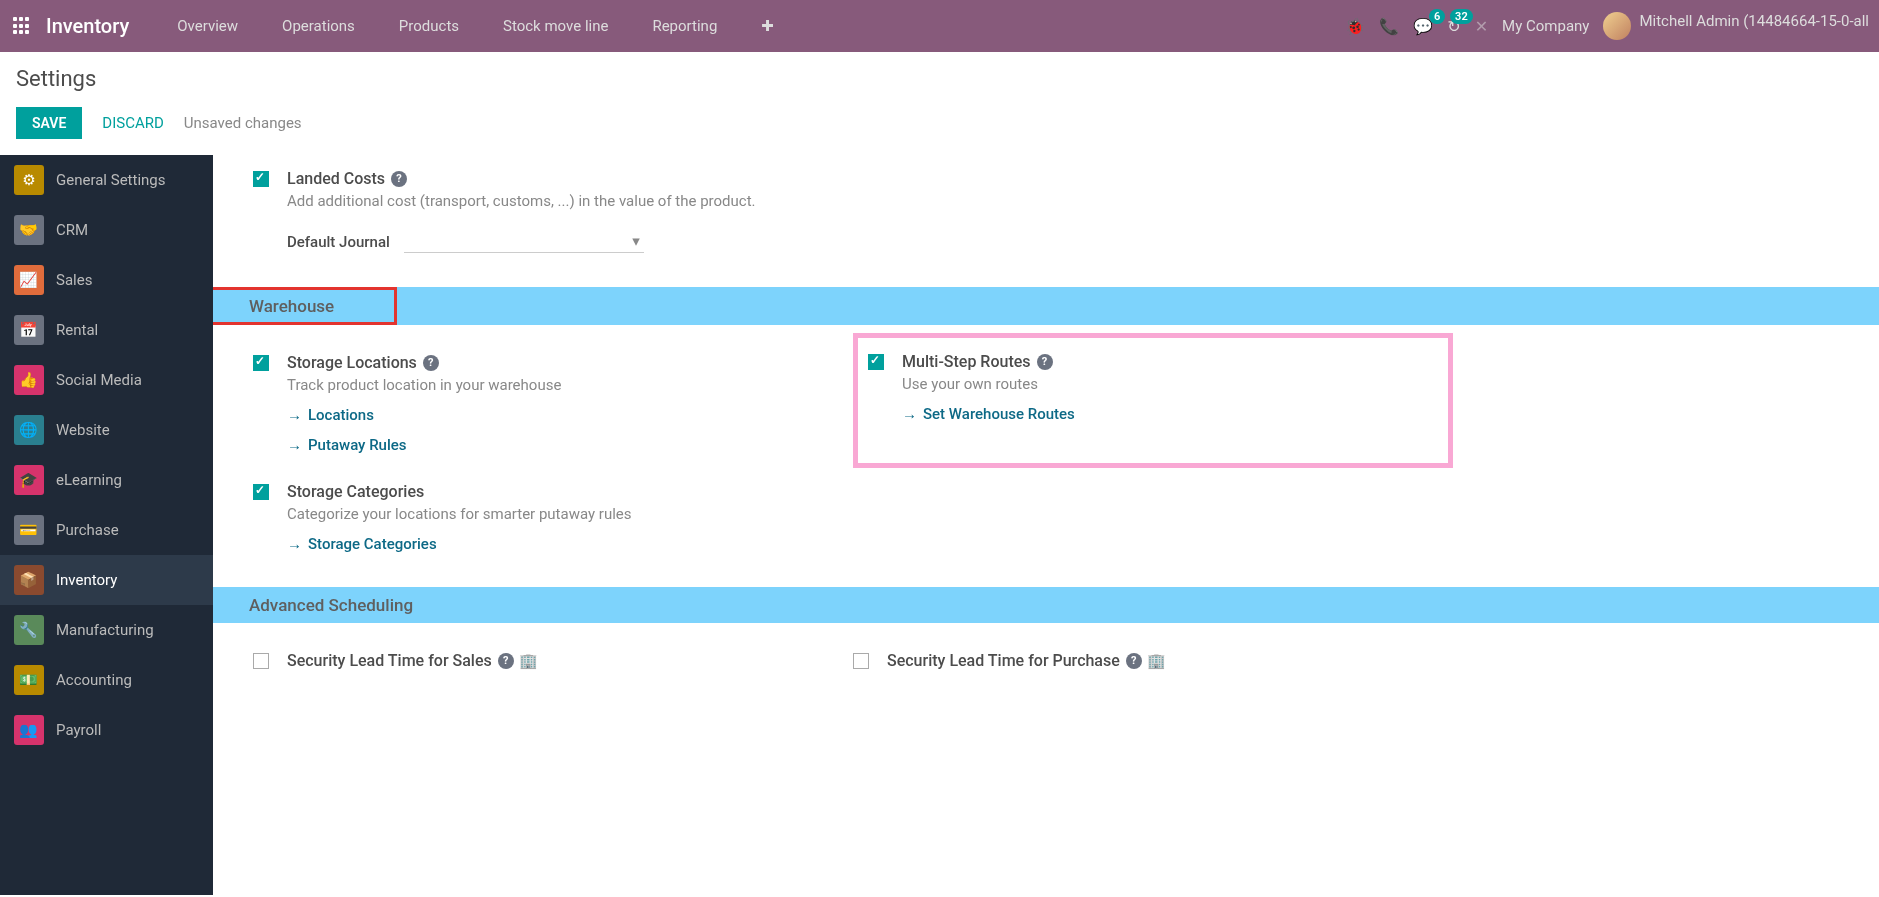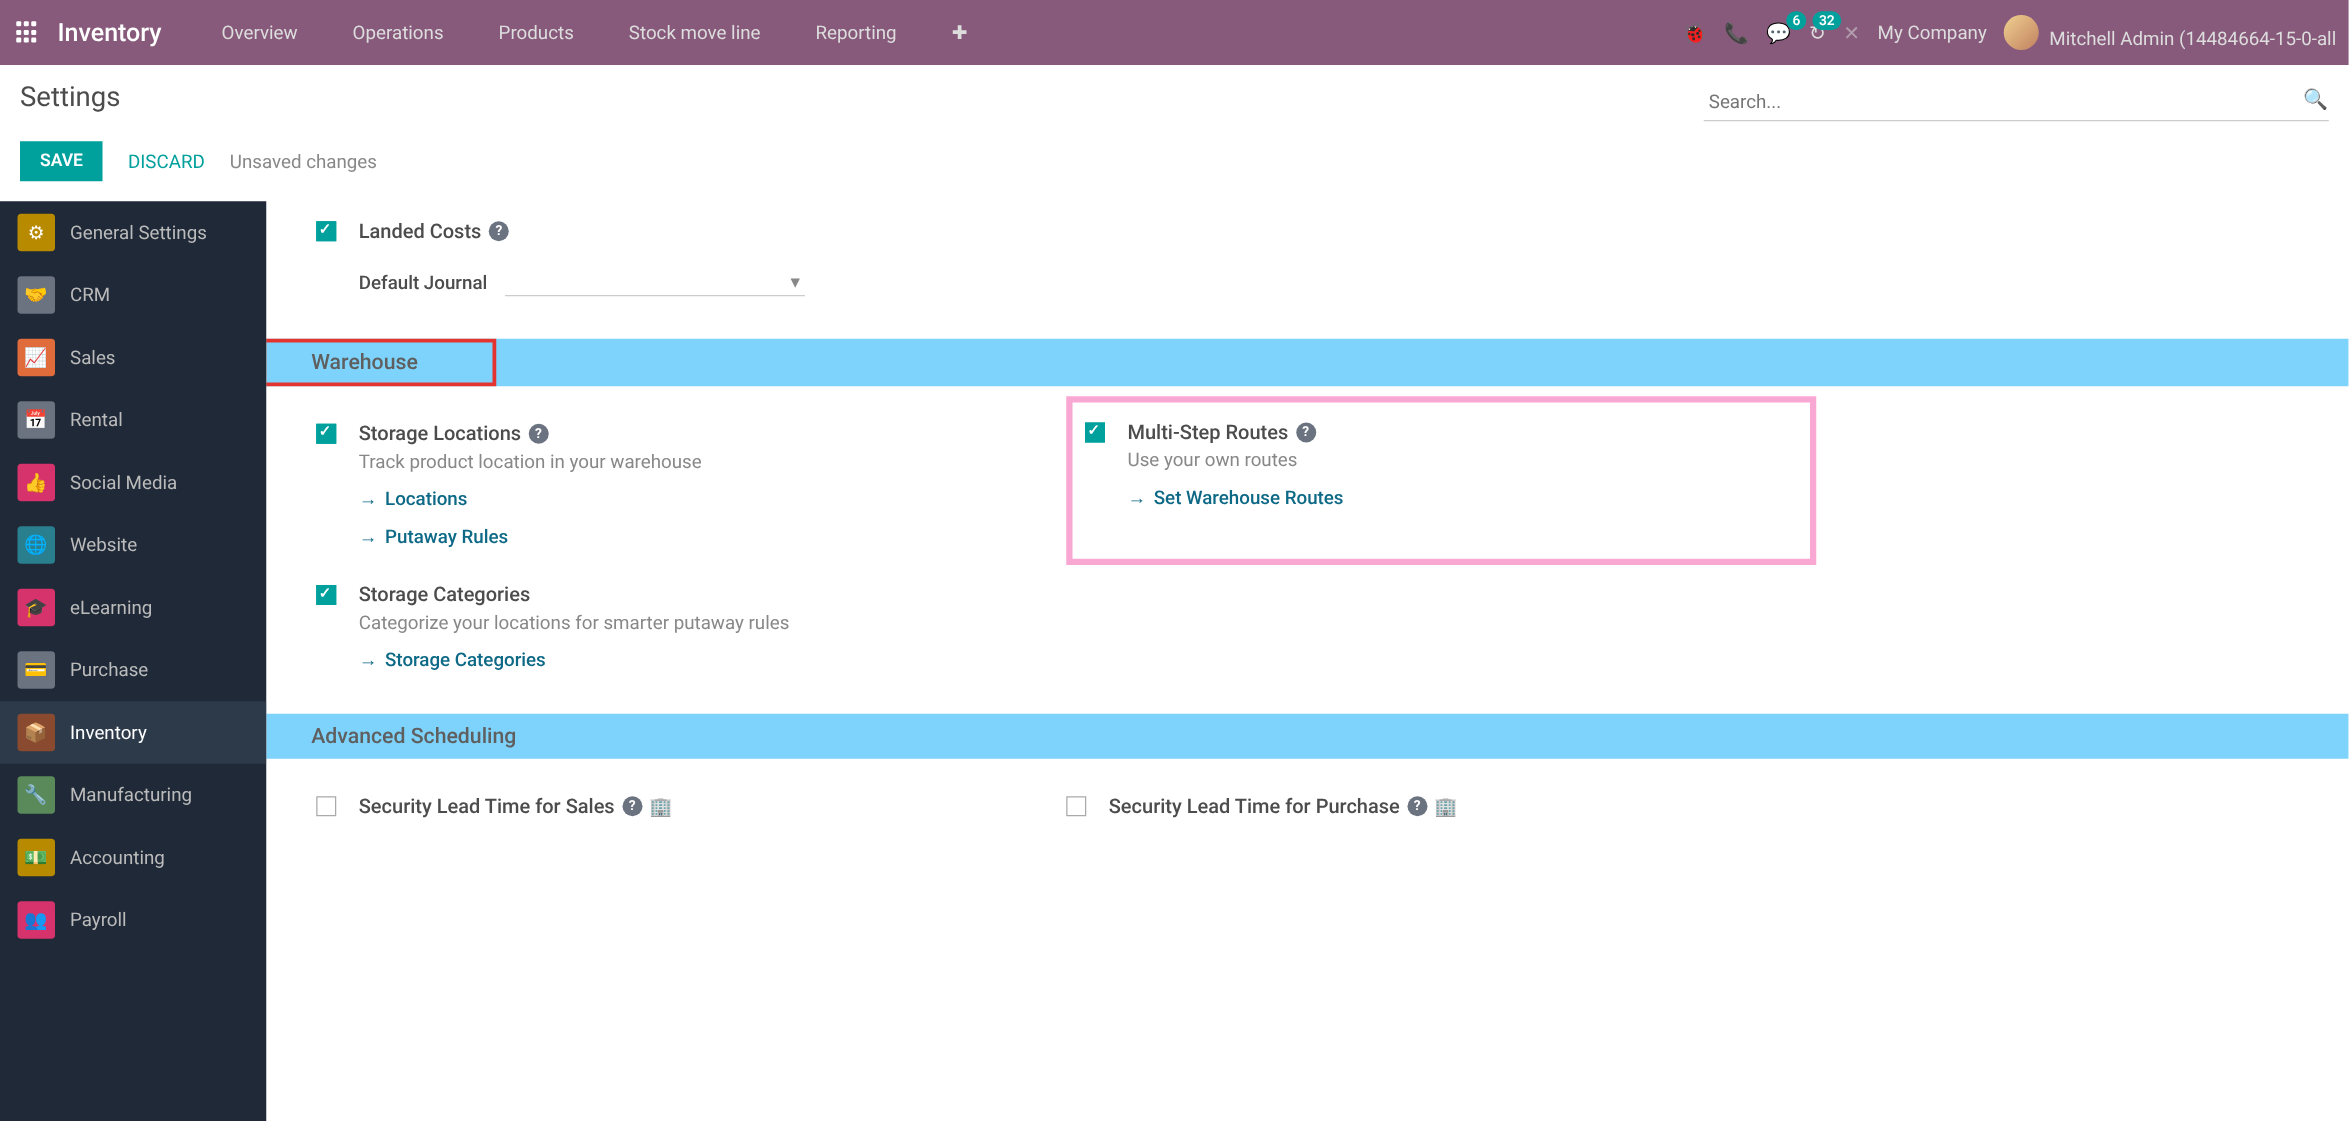--- a/index.html
+++ b/index.html
@@ -8,21 +8,21 @@
 .apps-icon{width:24px;height:24px;margin-right:12px;display:flex;flex-wrap:wrap;gap:2px;padding:3px;cursor:pointer}
 .apps-icon span{width:4px;height:4px;background:#fff;border-radius:1px}
 .brand{font-size:20px;font-weight:500;margin-right:30px}
 .nav-menu{display:flex;gap:8px}
 .nav-item{padding:8px 18px;color:#ddd;cursor:pointer;font-size:15px}
 .nav-right{margin-left:auto;display:flex;align-items:center;gap:14px}
 .nav-ico{color:#ddd;cursor:pointer;position:relative;font-size:16px}
 .badge{position:absolute;top:-8px;right:-12px;background:#00a09d;color:#fff;font-size:11px;padding:1px 5px;border-radius:8px;font-weight:600}
 .company{color:#ddd;font-size:15px}
 .avatar{width:28px;height:28px;border-radius:50%;background:linear-gradient(135deg,#f0d090,#c08060);display:inline-block}
-.user{color:#ddd;font-size:15px;display:flex;align-items:flex-end;gap:8px}
+.user{color:#ddd;font-size:15px;display:flex;align-items:flex-start;gap:8px}
 .subheader{padding:14px 16px 6px;display:flex;}
 .page-title{font-size:22px;color:#4c4c4c}
 .search-wrap{margin-left:auto;width:500px;position:relative}
 .search-input{width:100%;border:none;border-bottom:1px solid #ccc;padding:6px 28px 6px 4px;font-size:15px;outline:none;color:#555}
 .mag{position:absolute;right:0;top:4px;color:#666}
 .actionbar{padding:10px 16px 16px;display:flex;align-items:center;gap:20px}
 .btn-save{background:#00a09d;color:#fff;border:none;padding:8px 16px;font-weight:600;font-size:14px;cursor:pointer}
 .btn-discard{color:#00a09d;font-weight:400;font-size:15px;cursor:pointer}
 .unsaved{color:#888;font-size:15px}
 .main{display:flex;height:calc(100vh - 157px)}
@@ -86,24 +86,20 @@
     <span class="company">My Company</span>
     <span class="user">
         <span class="avatar"></span>
         <span>Mitchell Admin (14484664-15-0-all</span>
       </span>
   </div>
 </div>
 
 <div class="subheader">
   <div class="page-title">Settings</div>
-  <div class="search-wrap">
-    <input class="search-input" placeholder="Search..." style="">
-    <span class="mag">🔍</span>
-  </div>
 </div>
 
 <div class="actionbar">
   <button class="btn-save">SAVE</button>
   <span class="btn-discard">DISCARD</span>
   <span class="unsaved">Unsaved changes</span>
 </div>
 
 <div class="main">
   <div class="sidebar" id="sidebar">
@@ -160,20 +156,21 @@
   <div class="content">
 
     <div class="setting-row">
       <div class="setting-col">
         <div class="chk on"></div>
         <div style="flex:1">
           <div class="opt-title">
               <span>Landed Costs</span>
               <span class="help-ico">?</span>
             </div>
+          <div class="opt-desc">Add additional cost (transport, customs, ...) in the value of the product.</div>
           <div class="field-label">
               <span>Default Journal</span>
               <div class="select">&nbsp;</div>
             </div>
         </div>
       </div>
     </div>
 
     <div class="section-header" style="padding-left:0;padding-top:0;padding-bottom:0">
       <span class="highlight hl-section" style="padding-left:36px;padding-top:6px;padding-bottom:6px">Warehouse</span>

